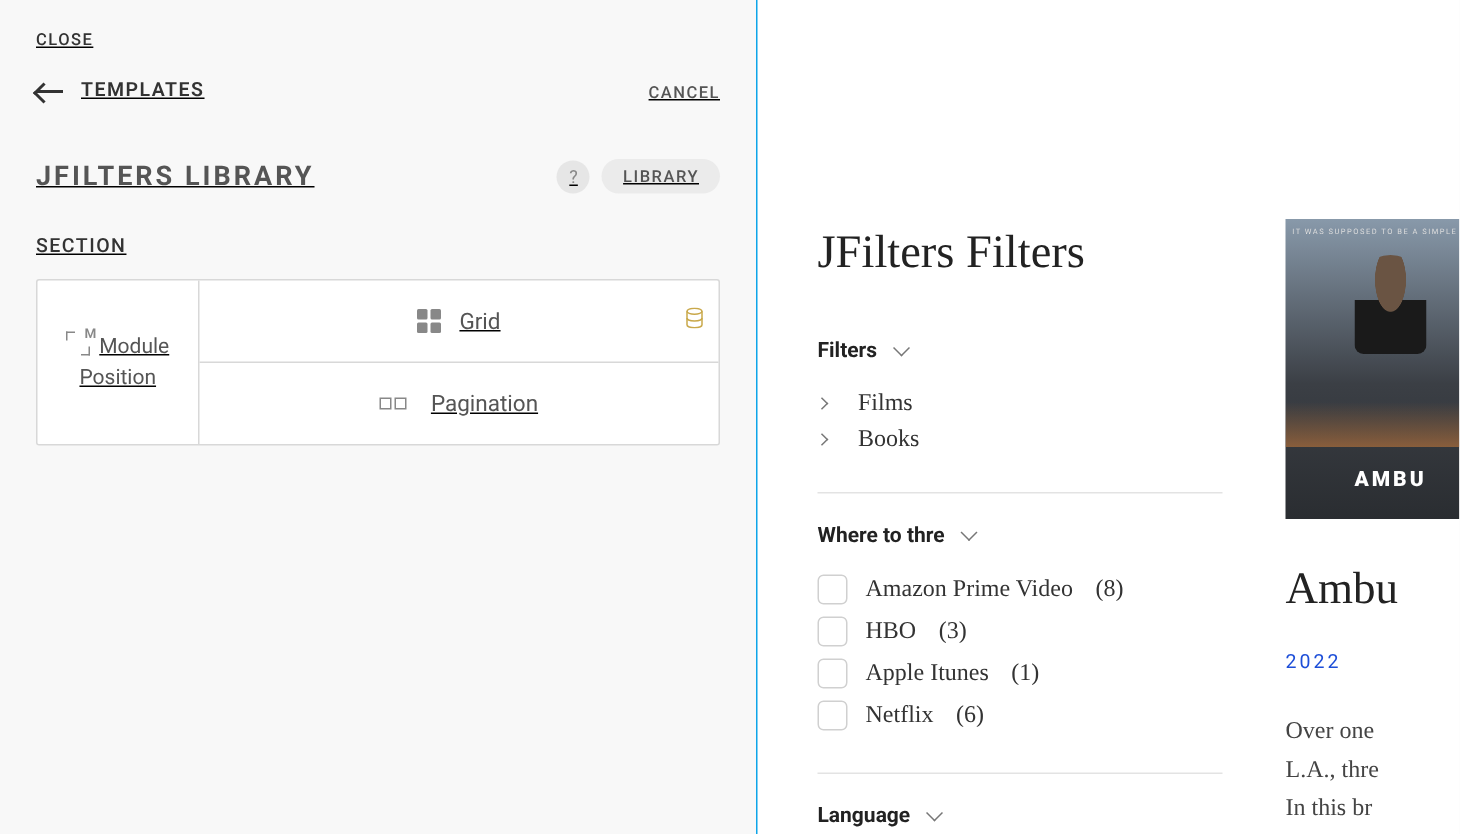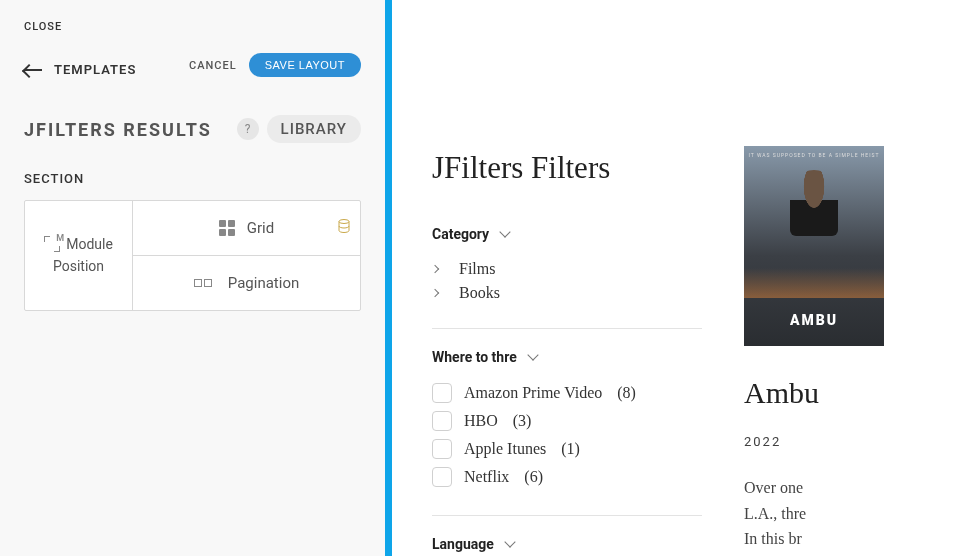--- a/index.html
+++ b/index.html
@@ -12,25 +12,26 @@
       font-family: -apple-system, BlinkMacSystemFont, "Segoe UI", Roboto, sans-serif;
       width: 973px;
       height: 556px;
       overflow: hidden;
       display: flex;
       background: #fff;
     }
 
     
     .left-panel {
-      width: 392px;
+      width: 505px;
       background: #f8f8f8;
-      border-right: 7px solid #0ea5e9;
+      border-right: 1px solid #0ea5e9;
       padding: 0;
       position: relative;
+      text-decoration: underline;
     }
 
     .close-btn {
       font-size: 11px;
       letter-spacing: 1px;
       color: #333;
       padding: 20px 24px 10px;
       cursor: pointer;
       font-weight: 500;
     }
@@ -131,21 +132,21 @@
       justify-content: center;
       font-size: 12px;
       cursor: pointer;
     }
 
     .library-btn {
       background: #ebebeb;
       color: #555;
       padding: 5px 14px;
       border-radius: 14px;
-      font-size: 15px;
+      font-size: 11px;
       letter-spacing: 1px;
       cursor: pointer;
       font-weight: 500;
     }
 
     .section-label {
       font-size: 13px;
       letter-spacing: 1px;
       color: #333;
       padding: 4px 24px 14px;
@@ -403,21 +404,21 @@
     .movie-title {
       font-family: Georgia, serif;
       font-size: 30px;
       color: #222;
       margin-top: 30px;
     }
 
     .movie-year {
       font-size: 13px;
       letter-spacing: 2px;
-      color: #404040;
+      color: #1d4ed8;
       margin-top: 24px;
     }
 
     .movie-desc {
       font-family: Georgia, serif;
       font-size: 16px;
       line-height: 1.6;
       color: #444;
       margin-top: 26px;
     }
@@ -429,26 +430,25 @@
 
   <div class="close-btn">CLOSE</div>
 
   <div class="template-row">
     <div class="templates-link">
       <span class="arrow-left"></span>
       <span class="templates-text">TEMPLATES</span>
     </div>
     <div class="actions">
       <span class="cancel-btn">CANCEL</span>
-      <button class="save-btn">SAVE LAYOUT</button>
     </div>
   </div>
 
   <div class="title-row">
-    <div class="page-title">JFILTERS RESULTS</div>
+    <div class="page-title">JFILTERS LIBRARY</div>
     <div class="title-actions">
       <span class="help-btn">?</span>
       <span class="library-btn">LIBRARY</span>
     </div>
   </div>
 
   <div class="section-label">SECTION</div>
 
   <div class="section-box">
     <div class="module-position">
@@ -489,21 +489,21 @@
 
 </div>
 
 <div class="right-panel">
 
   <div class="filters-area">
     <div class="filters-title">JFilters Filters</div>
 
     <div class="filter-group">
       <div class="filter-header">
-        <span>Category</span>
+        <span>Filters</span>
         <span class="chevron-down"></span>
       </div>
       <div class="cat-item">
         <span class="chev-right"></span>
         <span>Films</span>
       </div>
       <div class="cat-item">
         <span class="chev-right"></span>
         <span>Books</span>
       </div>

